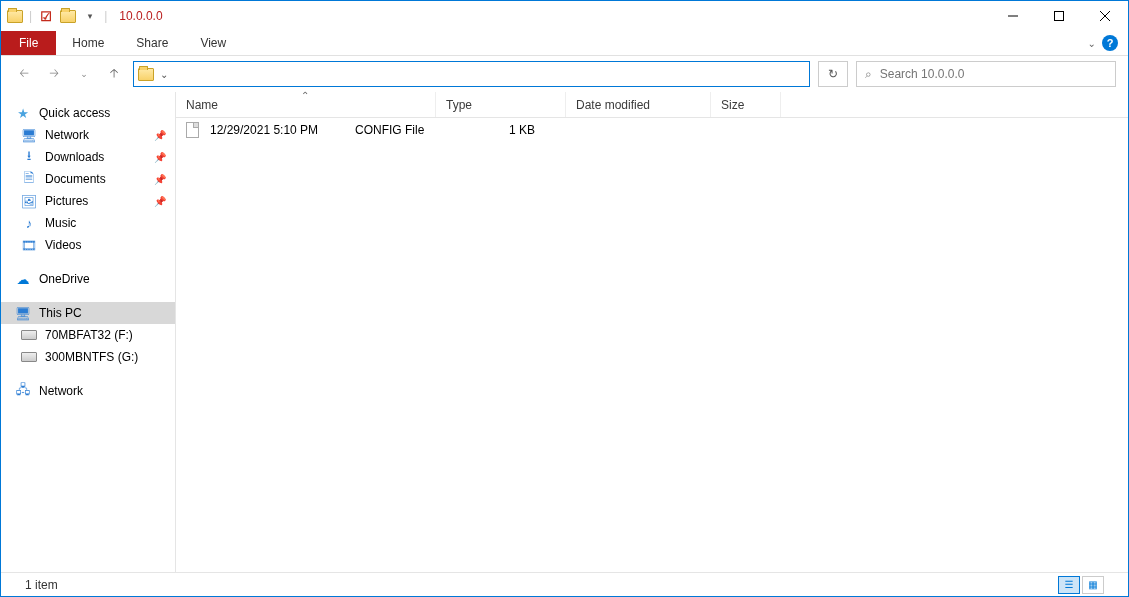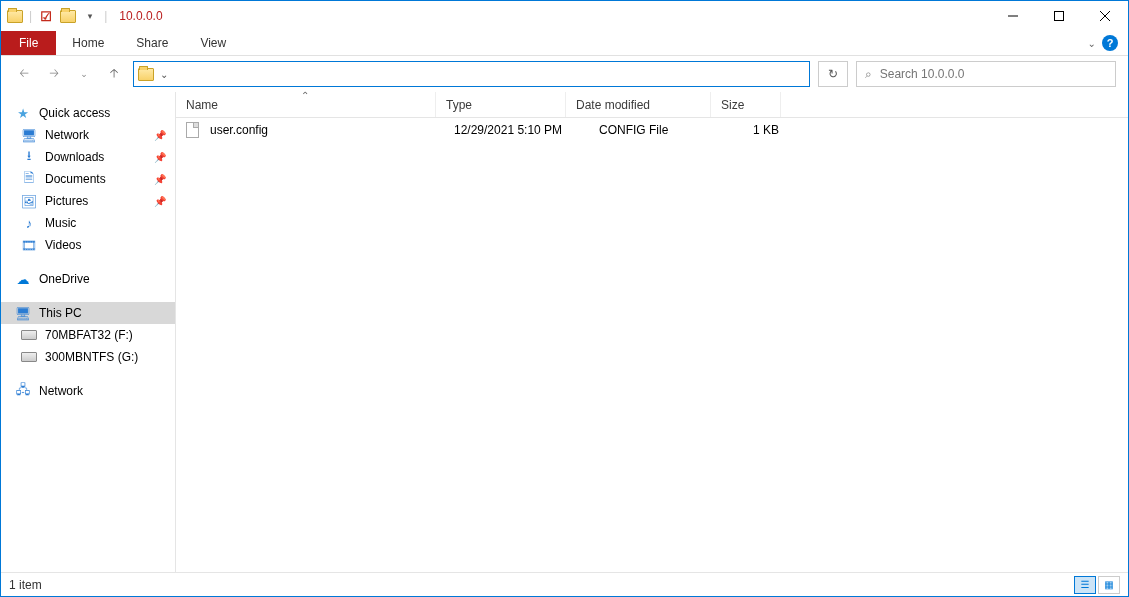--- a/index.html
+++ b/index.html
@@ -44,21 +44,21 @@
 
 .content { flex: 1; display: flex; flex-direction: column; }
 .columns { height: 26px; display: flex; align-items: center; border-bottom: 1px solid #e5e5e5; color: #3b3b3b; position: relative; }
 .columns .col { padding: 0 10px; border-right: 1px solid #eee; height: 100%; display: flex; align-items: center; }
 .columns .caret { position: absolute; left: 125px; top: -2px; color: #666; font-size: 10px; }
 .filelist { flex: 1; }
 .filerow { height: 24px; display: flex; align-items: center; padding-left: 8px; }
 .filerow .cell { padding: 0 10px; }
 
 
-.statusbar { height: 24px; border-top: 1px solid #e5e5e5; display: flex; align-items: center; padding: 0 8px; color: #333; }
+.statusbar { height: 24px; border-top: 1px solid #e5e5e5; display: flex; align-items: center; padding: 0 24px; color: #333; }
 .statusbar .sspacer { flex: 1; }
 .viewbtn { width: 22px; height: 18px; border: 1px solid #ccc; margin-left: 2px; display: flex; align-items: center; justify-content: center; font-size: 10px; color: #0078d7; }
 .viewbtn.active { background: #cce4f7; border-color: #0078d7; }
 
 
 .foldericon { width: 16px; height: 13px; background: linear-gradient(#ffe9a6,#f8d26a); border: 1px solid #c9a227; border-radius: 1px; position: relative; }
 .foldericon::before { content: ""; position: absolute; top: -3px; left: 0; width: 7px; height: 3px; background: #f8d26a; border: 1px solid #c9a227; border-bottom: none; border-radius: 1px 1px 0 0; }
 .fileicon { width: 13px; height: 16px; border: 1px solid #aaa; background: #fff; position: relative; }
 .fileicon::after { content: ""; position: absolute; top: 0; right: 0; width: 4px; height: 4px; background: #ddd; border-left: 1px solid #aaa; border-bottom: 1px solid #aaa; }
 .checkicon { color: #c42b1c; font-weight: bold; }
@@ -205,21 +205,20 @@
       <div class="col" style="width:260px">Name</div>
       <div class="col" style="width:130px">Type</div>
       <div class="col" style="width:145px">Date modified</div>
       <div class="col" style="width:70px;justify-content:flex-start">Size</div>
     </div>
     <div class="filelist">
       <div class="filerow">
         <span class="ico">
             <span class="fileicon"></span>
           </span>
-        <div class="cell" style="width:244px">user.config</div>
         <div class="cell" style="width:145px">12/29/2021 5:10 PM</div>
         <div class="cell" style="width:130px">CONFIG File</div>
         <div class="cell" style="width:70px;text-align:right">1 KB</div>
       </div>
     </div>
   </div>
 </div>
 
 <div class="statusbar">
   <span>1 item</span>

